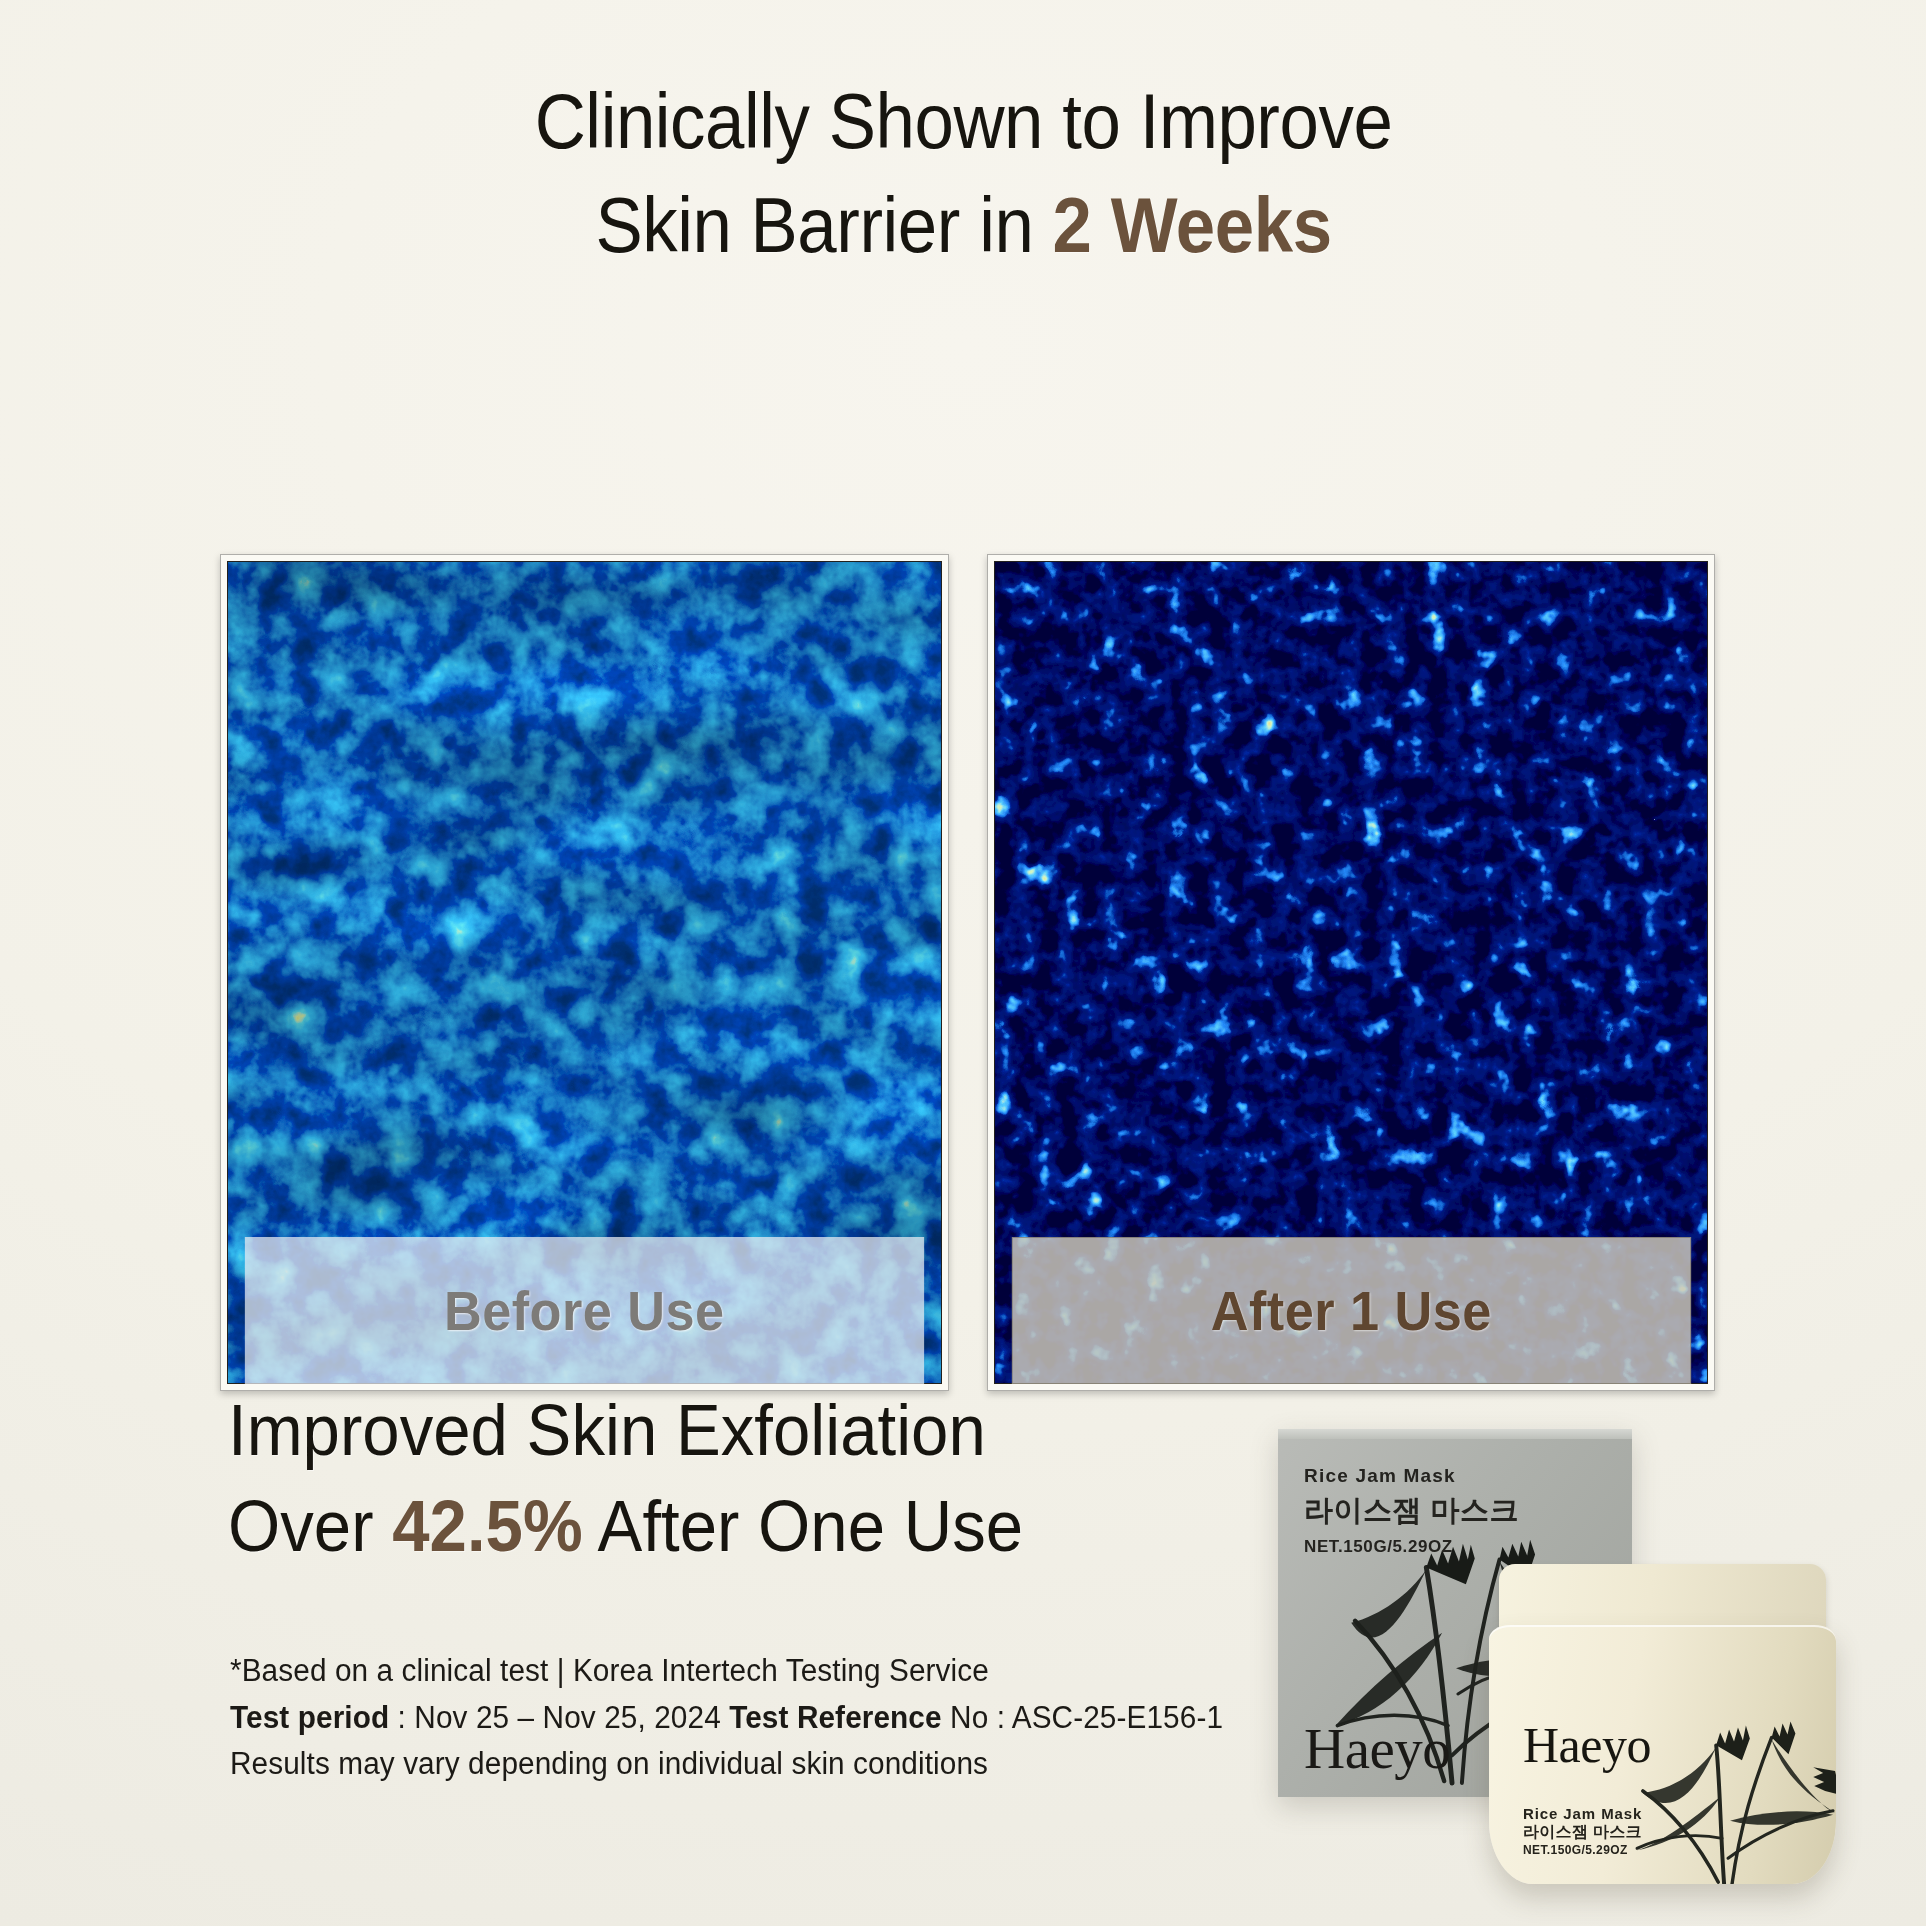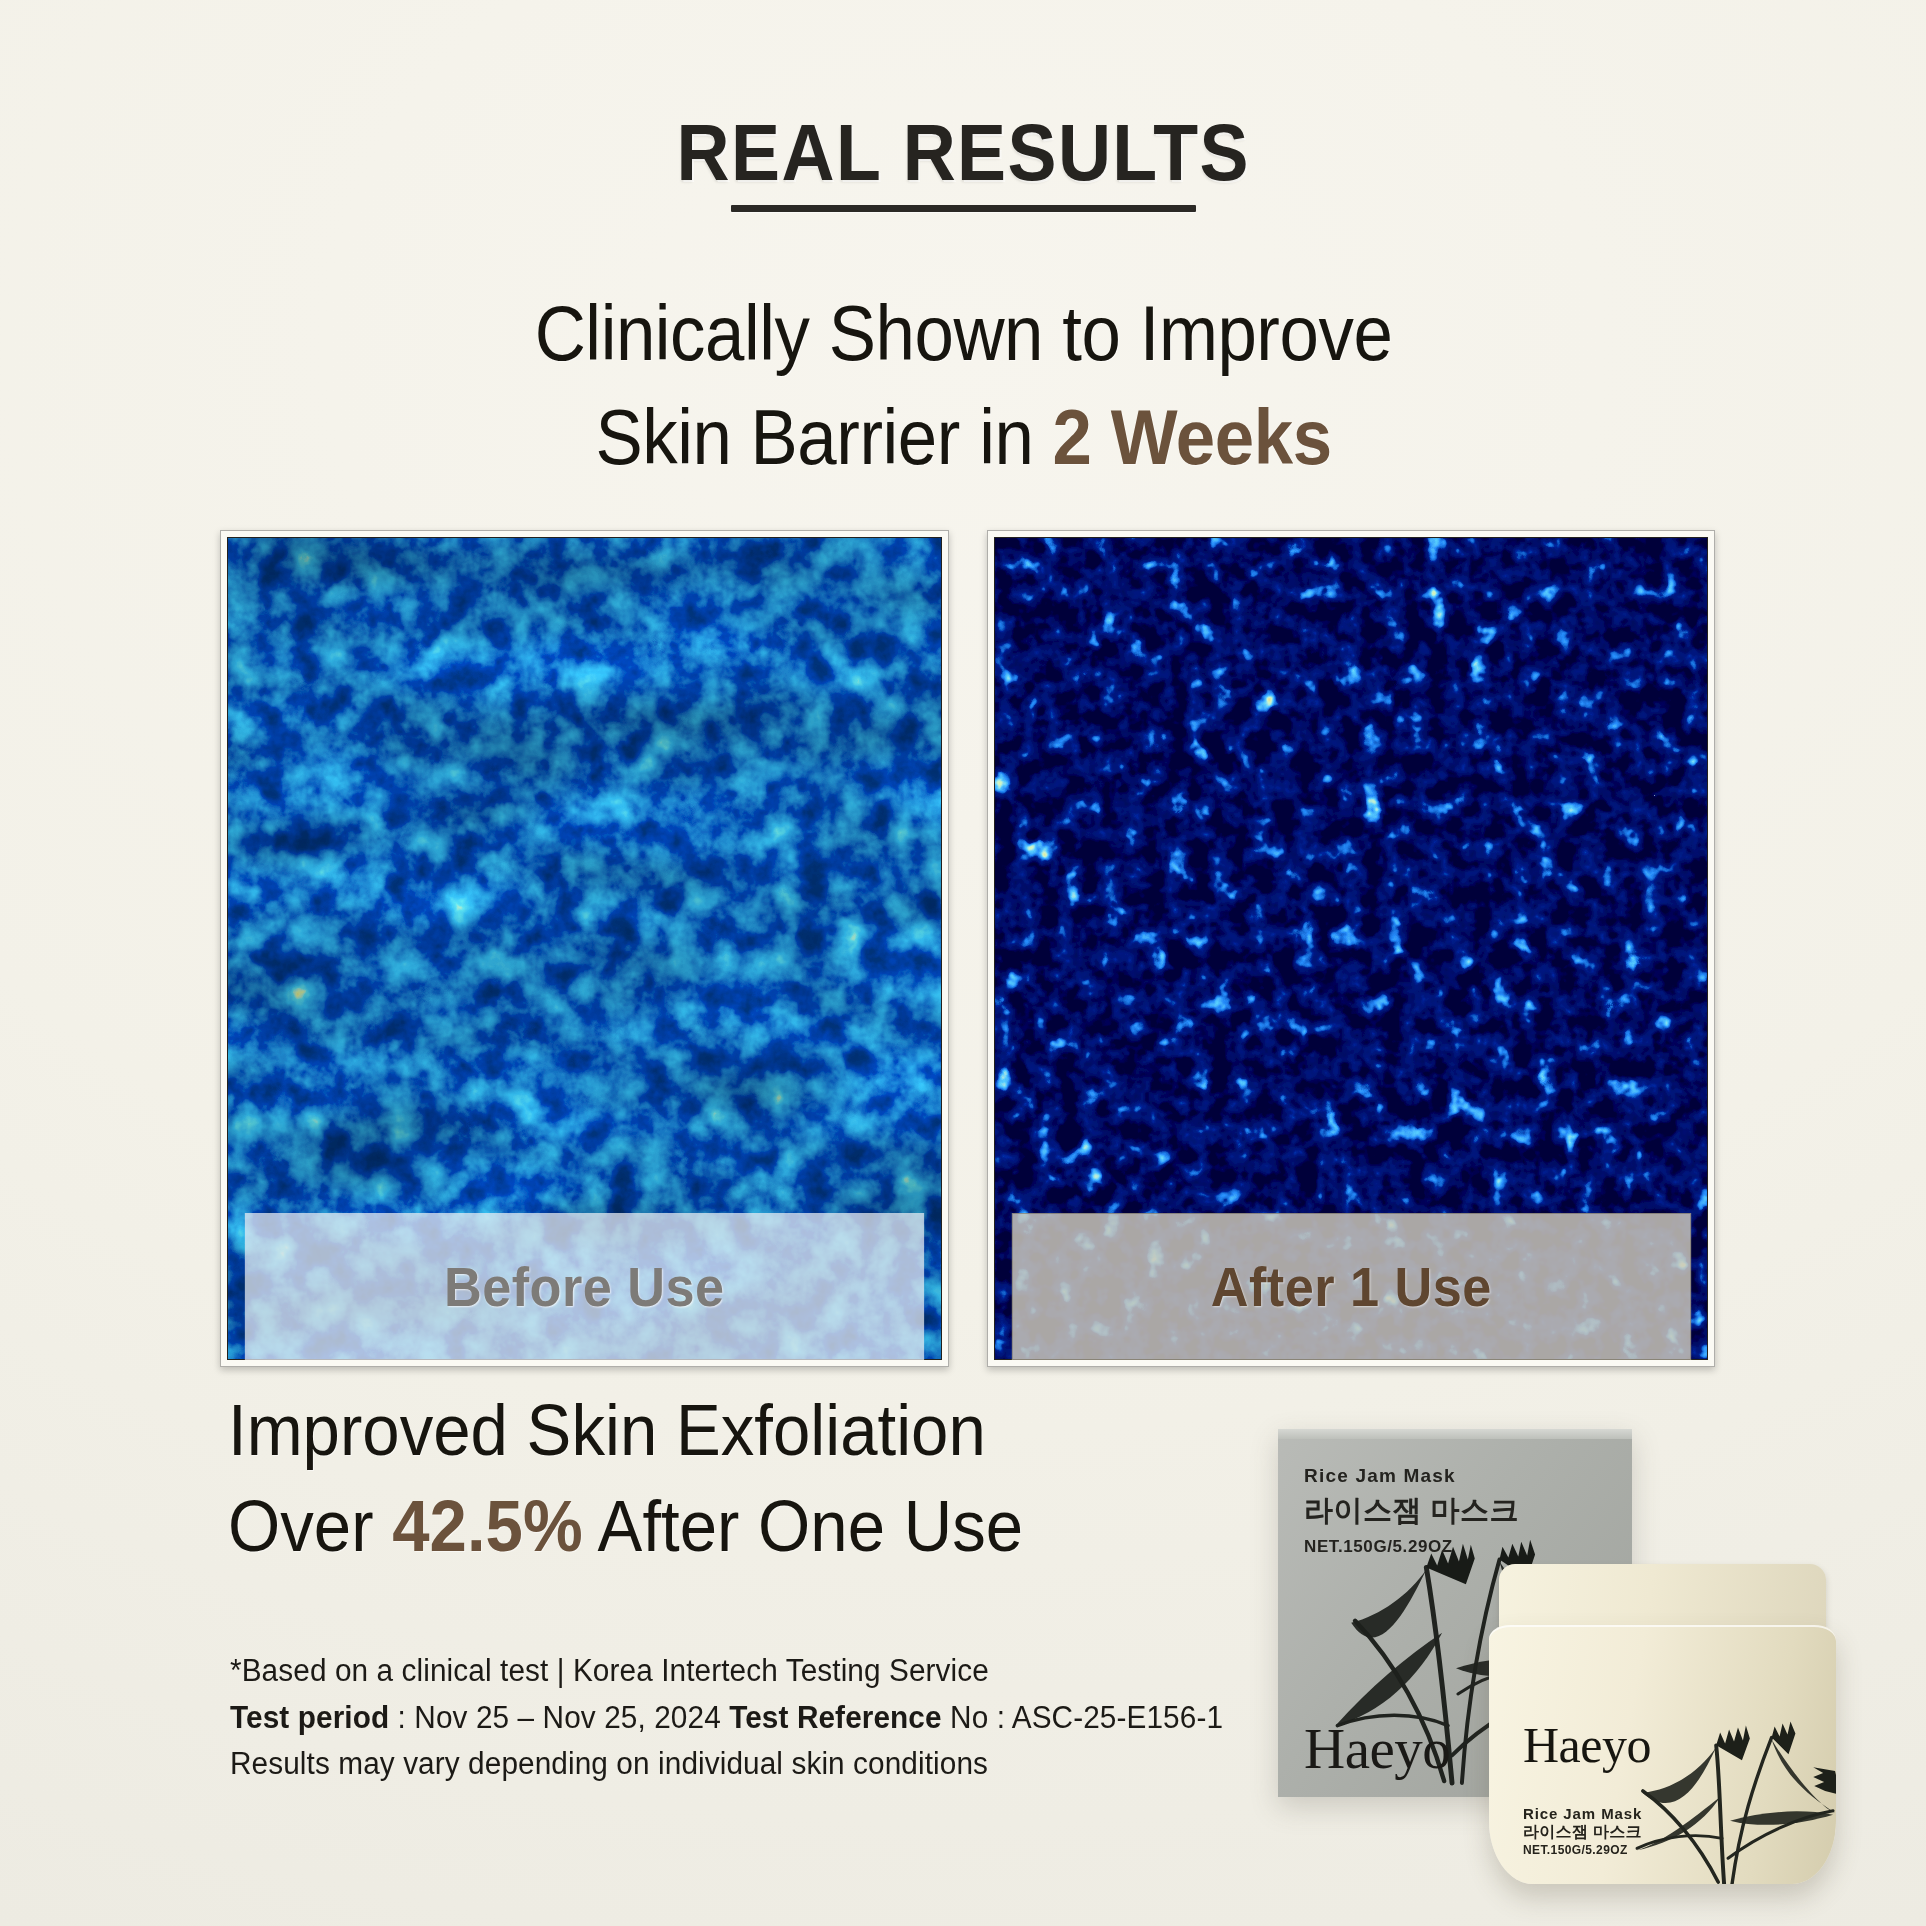--- a/index.html
+++ b/index.html
@@ -53,20 +53,21 @@
     left:220px; top:530px;
     width:1495px; height:837px;
     display:flex; gap:38px;
   }
   .panel {
     position:relative;
     width:729px; height:837px;
     background:#fbfaf4;
     padding:7px;
     box-shadow:0 3px 7px rgba(0,0,0,.22), 0 0 0 1px rgba(0,0,0,.30) inset;
+    margin-top:24px;
   }
   .panel-inner {
     position:relative; width:100%; height:100%;
     overflow:hidden; background:#000;
     outline:1px solid #23211d; outline-offset:-1px;
   }
   .panel-inner svg { display:block; width:100%; height:100%; }
 
   
   .cap {
@@ -163,24 +164,20 @@
   }
   .jar-sub { position:absolute; left:34px; top:180px; color:#25231c; }
   .jar-en { font-size:15px; font-weight:700; letter-spacing:0.9px; }
   .jar-ko { font-size:16px; font-weight:700; letter-spacing:0.3px; }
   .jar-net { font-size:12px; font-weight:700; letter-spacing:0.4px; }
 </style>
 </head>
 <body>
 
 <div class="hero">
-  <div class="kicker-wrap">
-    <div class="kicker">REAL RESULTS</div>
-    <div class="kicker-rule"></div>
-  </div>
   <div class="h-line h1">Clinically Shown to Improve</div>
   <div class="h-line h2"><span>Skin Barrier in </span><span class="accent">2 Weeks</span></div>
 </div>
 
 <div class="panels">
 
   <div class="panel">
     <div class="panel-inner">
       <svg viewBox="0 0 300 345" preserveAspectRatio="none">
         <defs>

